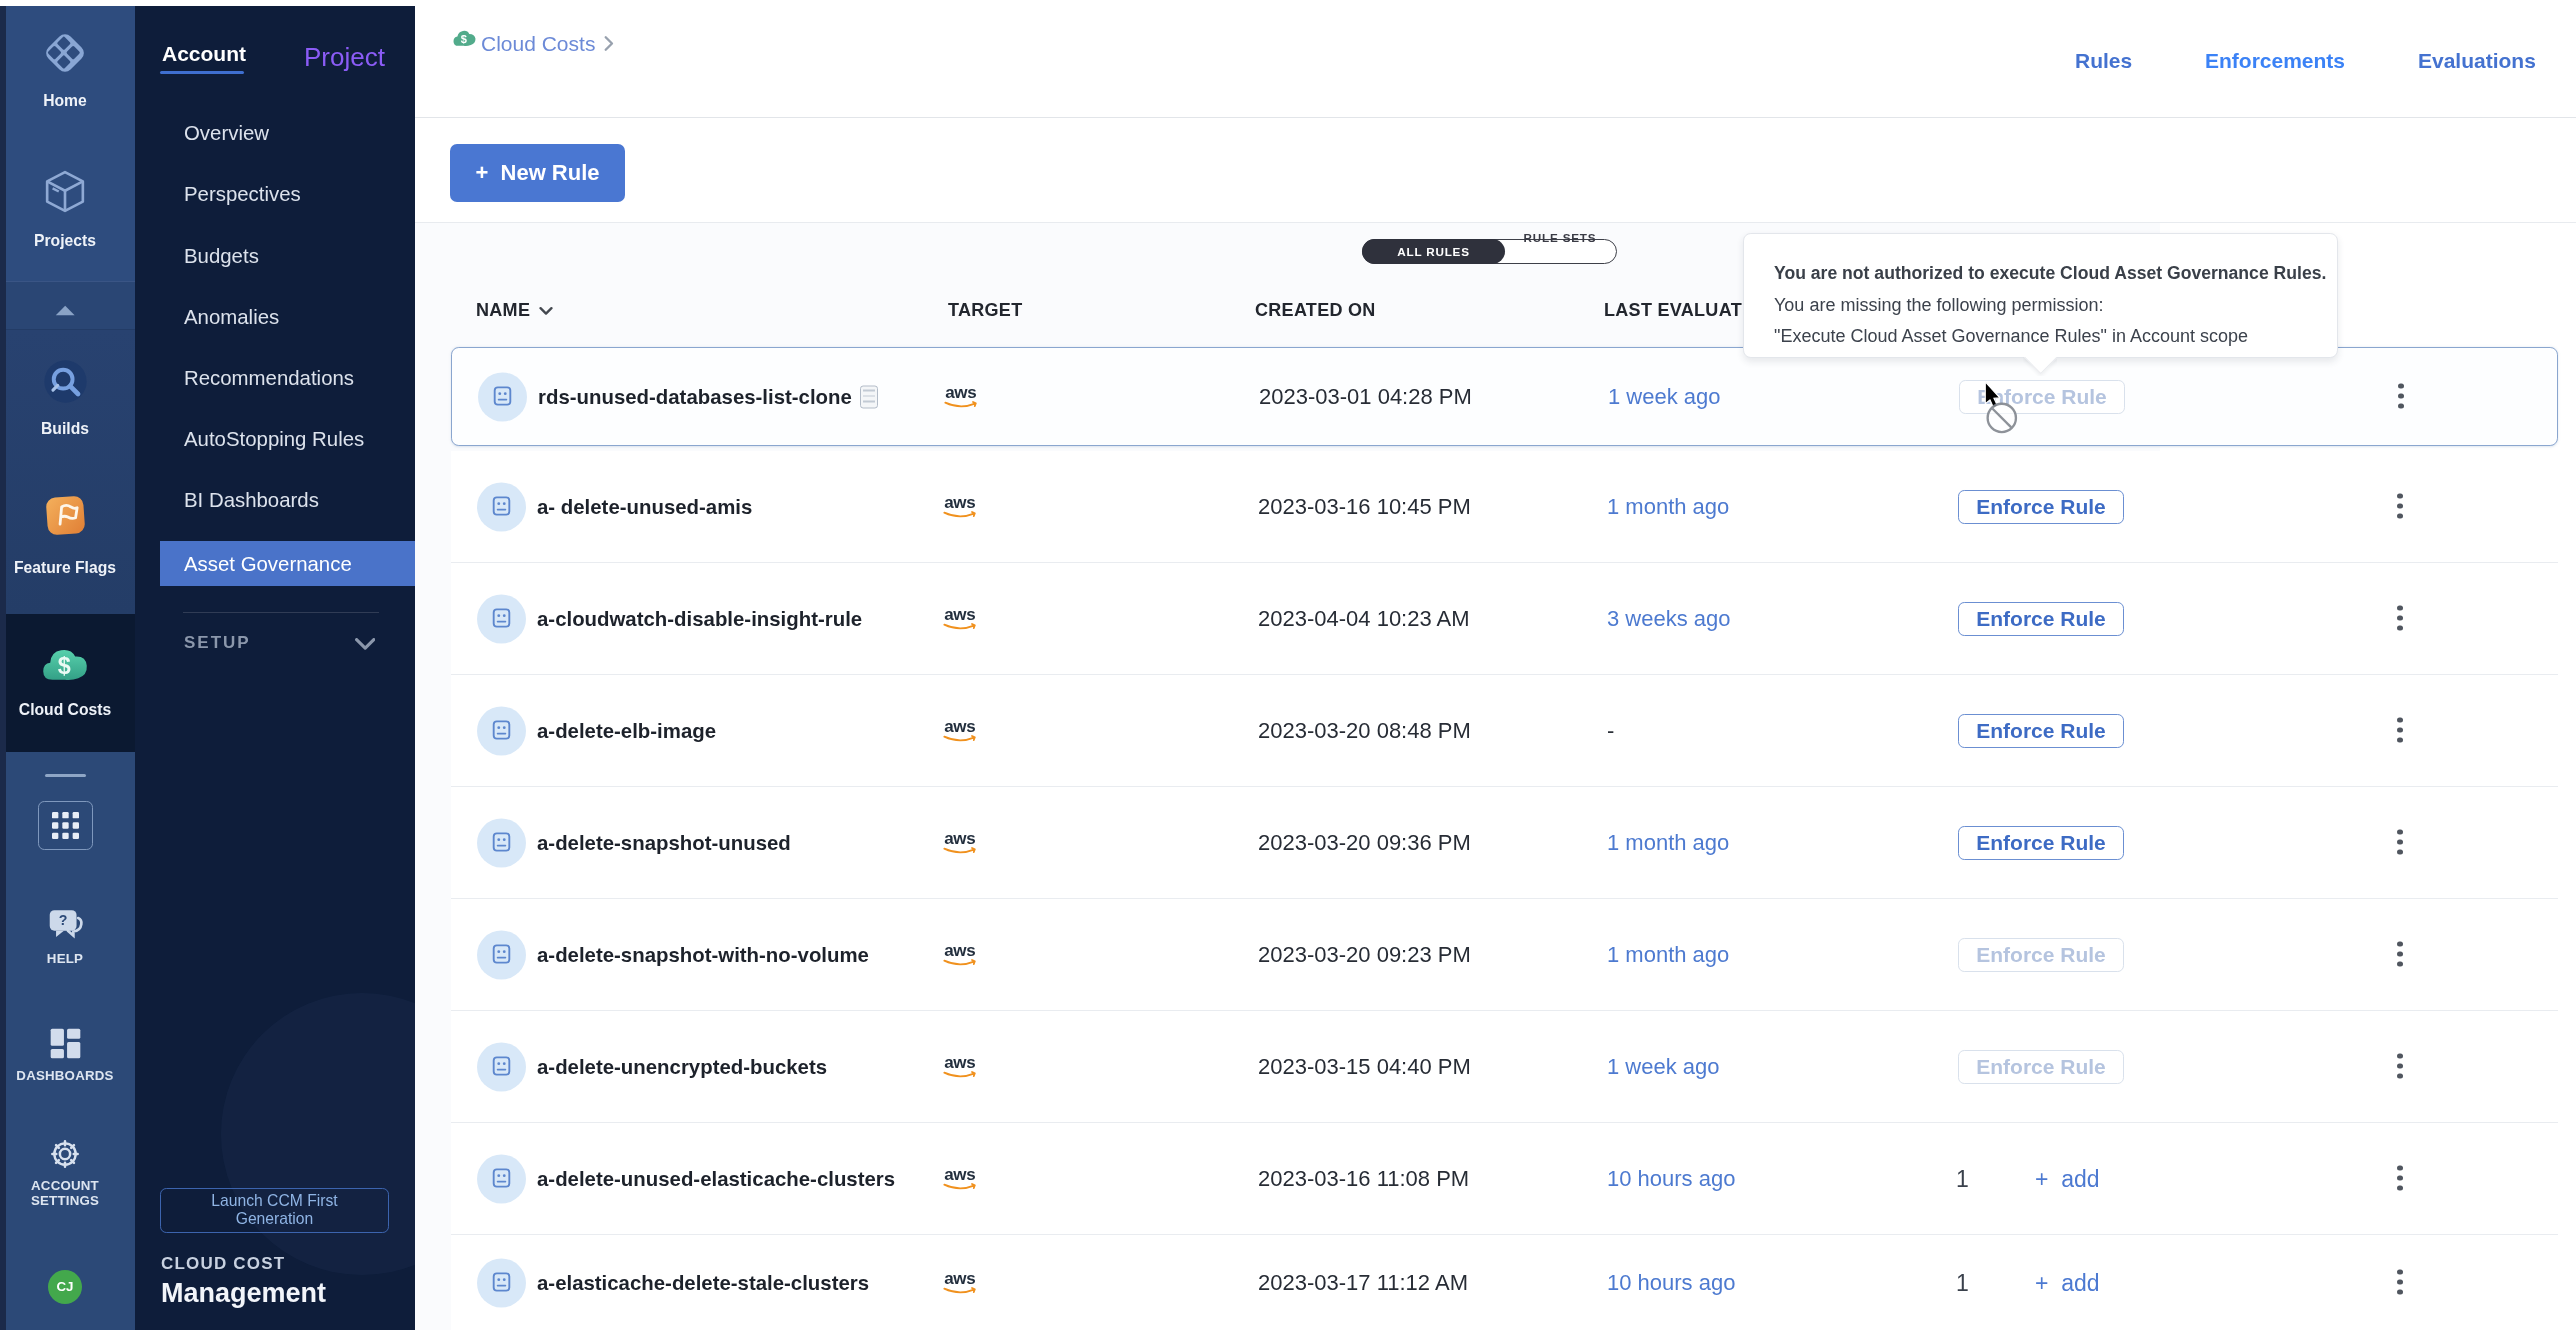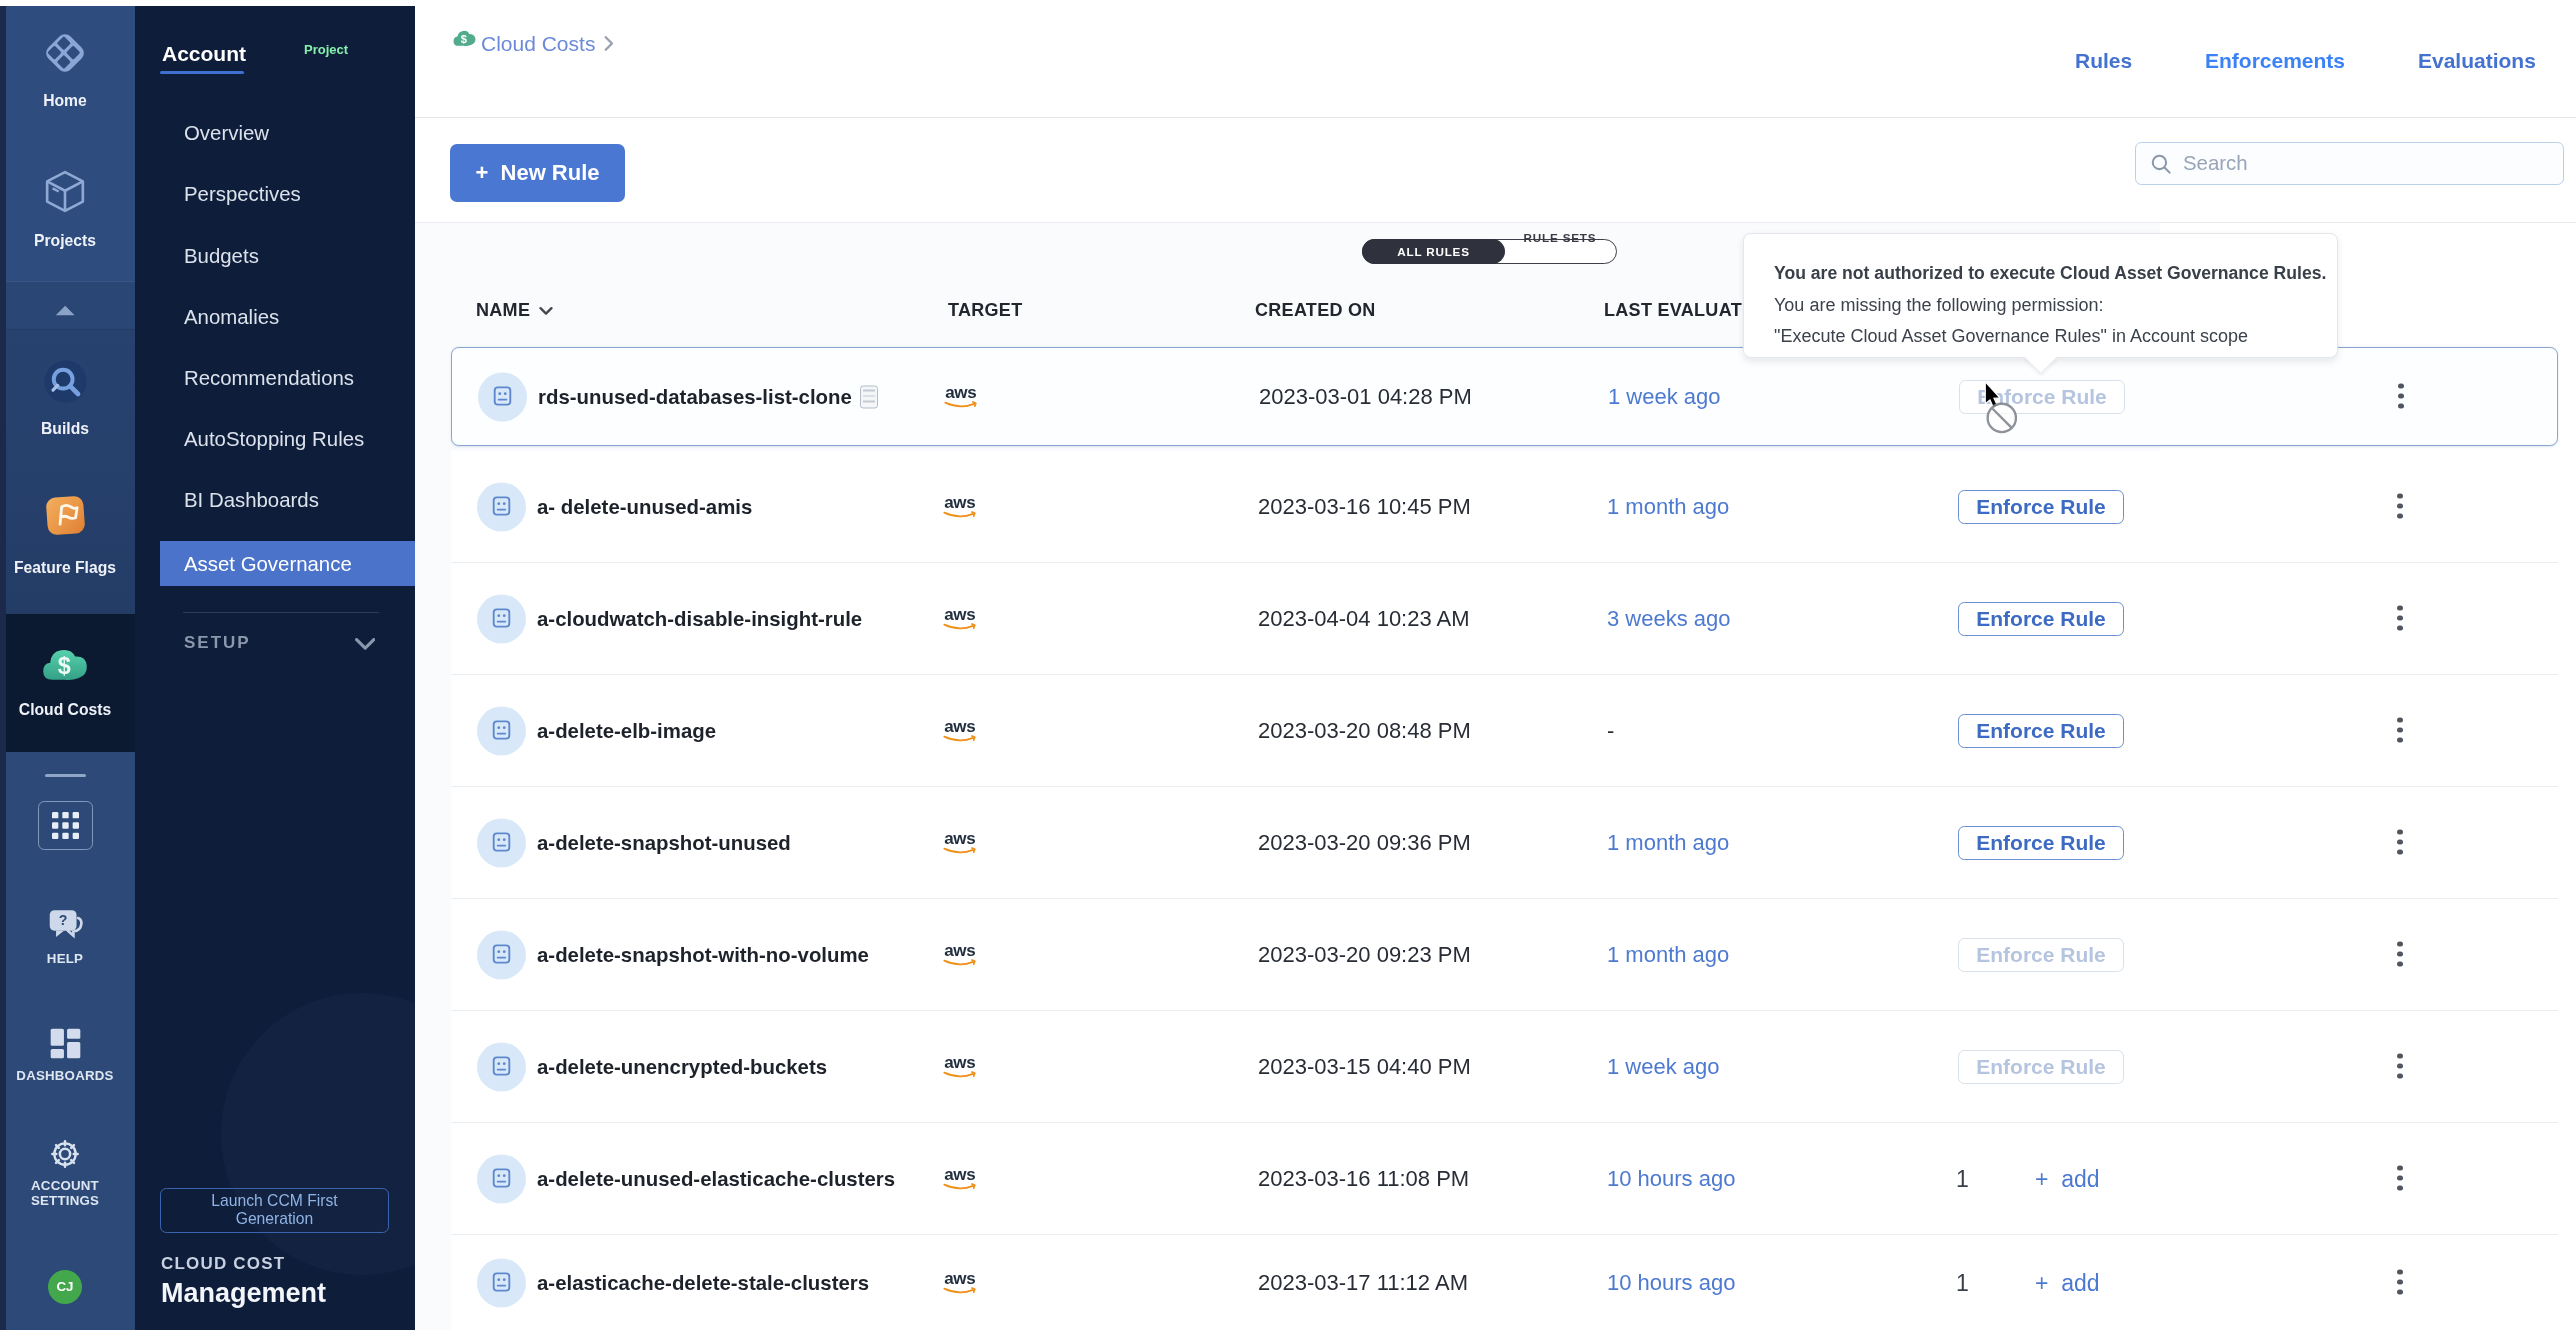--- a/index.html
+++ b/index.html
@@ -154,21 +154,21 @@
   <div class="railitem raillabel2" style="top:1172px;">ACCOUNT<br>SETTINGS</div>
 
   <div class="railitem" style="top:1264px;">
       <div style="margin:0 auto;width:34px;height:34px;border-radius:50%;background:#43a84c;color:#fff;font-weight:700;font-size:13.3px;line-height:34px;">CJ</div>
     </div>
 </div>
 
 <div id="side2">
   <div class="abs" style="left:27px;top:36px;font-size:21px;font-weight:600;color:#ffffff;">Account</div>
   <div class="abs" style="left:25px;top:65px;width:84px;height:3.9px;background:#3f6fd0;border-radius:1.6px;"></div>
-  <div class="abs" style="left:169px;top:36px;font-size:13px;font-weight:700;color:#86efac;">Project</div>
+  <div class="abs" style="left:169px;top:36px;font-size:26px;font-weight:400;color:#8b5cf6;">Project</div>
 
   <div class="menuitem" style="top:116px;">Overview</div>
   <div class="menuitem" style="top:177px;">Perspectives</div>
   <div class="menuitem" style="top:239px;">Budgets</div>
   <div class="menuitem" style="top:300px;">Anomalies</div>
   <div class="menuitem" style="top:361px;">Recommendations</div>
   <div class="menuitem" style="top:422px;">AutoStopping Rules</div>
   <div class="menuitem" style="top:483px;">BI Dashboards</div>
   <div class="abs" style="left:25px;top:535px;width:255px;height:45px;background:#4a73c9;"></div>
   <div class="menuitem" style="top:547px;color:#fff;">Asset Governance</div>
@@ -197,27 +197,20 @@
 
 
   <div class="abs" style="left:1660px;top:49px;font-size:21px;font-weight:600;color:#4472d0;">Rules</div>
   <div class="abs" style="left:1790px;top:49px;font-size:21px;font-weight:600;color:#3b82f6;">Enforcements</div>
   <div class="abs" style="left:2003px;top:49px;font-size:21px;font-weight:600;color:#4472d0;">Evaluations</div>
 
   <div class="abs" style="left:0;top:117px;width:2161px;height:0.8px;background:#e2e5e9;"></div>
 
   <div class="abs" style="left:35px;top:144px;width:175px;height:58px;border-radius:7px;background:#4a77d2;color:#fff;font-size:22px;font-weight:700;text-align:center;line-height:58px;">+&nbsp; New Rule</div>
 
-  <div class="abs" style="left:1720px;top:142px;width:429px;height:43px;border:1.6px solid #b9cfe8;border-radius:6.3px;background:#fbfdff;">
-    <svg style="position:absolute;left:14px;top:10.2px;" width="22" height="22" viewBox="0 0 28 28">
-        <circle cx="12" cy="12" r="8.5" stroke="#8b98a8" stroke-width="2.6" fill="none"></circle>
-        <path d="M18.5 18.5 L25 25" stroke="#8b98a8" stroke-width="2.6" stroke-linecap="round"></path>
-      </svg>
-    <div style="position:absolute;left:47px;top:9.4px;font-size:20.4px;color:#98a5b8;">Search</div>
-  </div>
 
   <div id="tablearea">
     <div class="abs" style="left:0;top:0;width:2161px;height:0.8px;background:#e8ebef;"></div>
 
     <div class="abs" style="left:947px;top:17px;width:255px;height:25px;border:1.6px solid #3d3f48;border-radius:13.3px;background:#fff;"></div>
     <div class="abs" style="left:947px;top:17px;width:143px;height:25px;border-radius:13.3px;background:#2f313c;color:#fff;font-size:11.7px;font-weight:700;letter-spacing:0.8px;text-align:center;line-height:25px;">ALL RULES</div>
     <div class="abs" style="left:1089px;top:3px;width:112px;height:25px;font-size:11.7px;font-weight:700;letter-spacing:0.8px;color:#3a3b45;text-align:center;line-height:25px;">RULE SETS</div>
 
     <div class="hdrcell" style="left:61px;top:78px;">NAME</div>
     <div class="hdrcell" style="left:124px;top:78px;"><svg width="14" height="11" viewBox="0 0 18 14">

